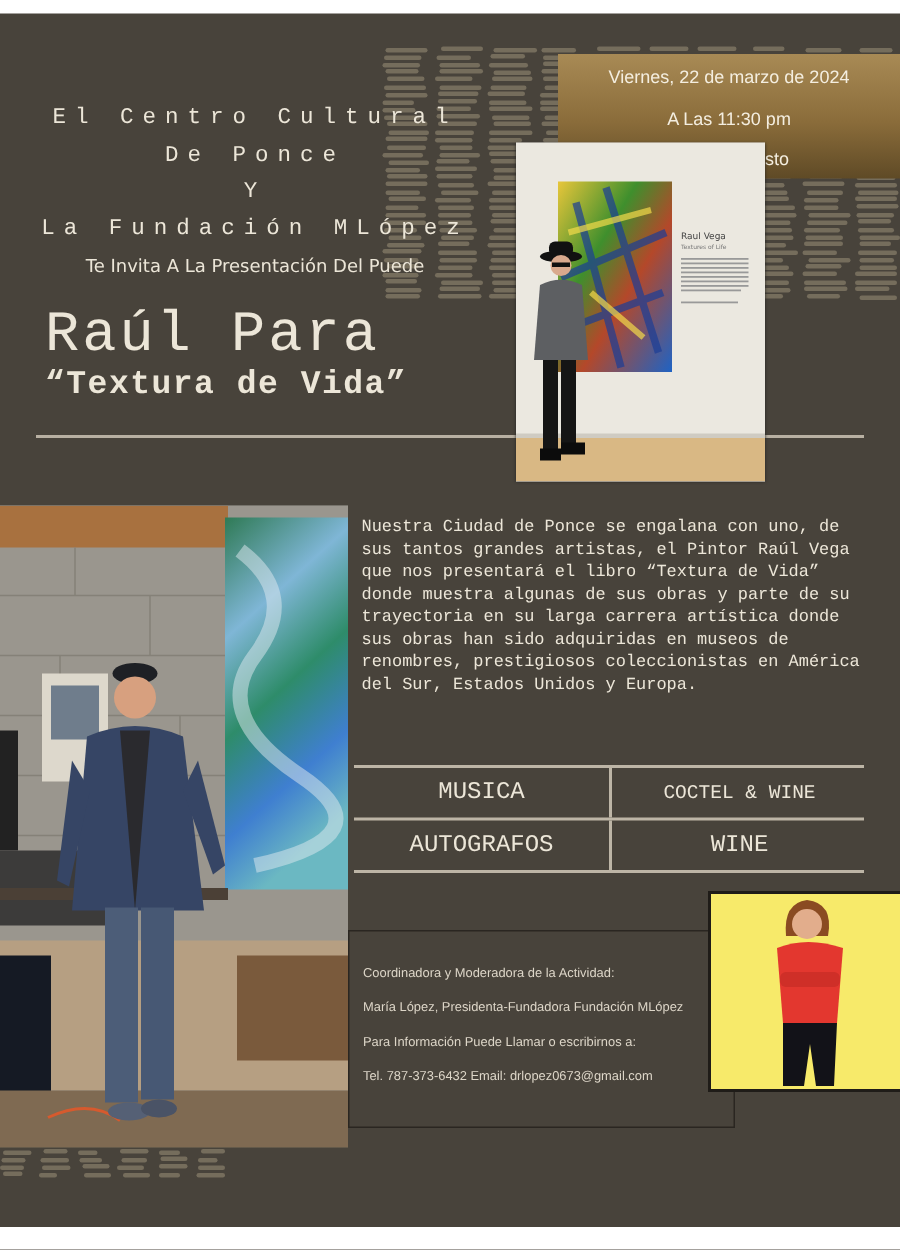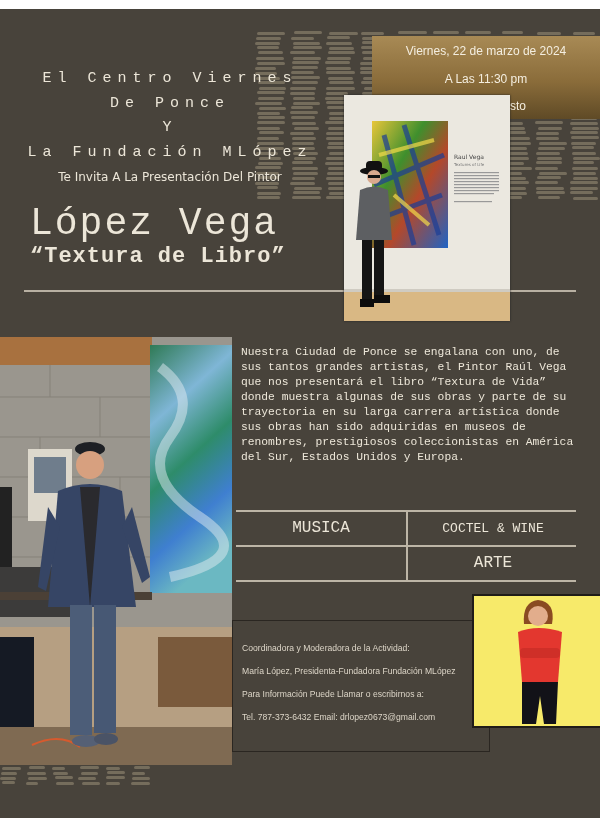--- a/index.html
+++ b/index.html
@@ -398,27 +398,27 @@
       <div class="stripe" style="left: 106.412px; top: 0.602604px; width: 13.9289px;"></div>
       <div class="stripe" style="left: 106.611px; top: 5.20401px; width: 18.209px;"></div>
       <div class="stripe" style="left: 105.801px; top: 10.1353px; width: 19.6188px;"></div>
       <div class="stripe" style="left: 105.649px; top: 16.0214px; width: 14.8249px;"></div>
       <div class="stripe" style="left: 133.821px; top: 0.487404px; width: 16.4939px;"></div>
       <div class="stripe" style="left: 131.983px; top: 5.65826px; width: 13.2926px;"></div>
       <div class="stripe" style="left: 131.803px; top: 10.659px; width: 17.8875px;"></div>
       <div class="stripe" style="left: 130.947px; top: 16.1145px; width: 18.9454px;"></div>
     </div>
 
-  <div class="hdr-line mono" style="top:61px;">El Centro Viernes</div>
+  <div class="hdr-line mono" style="top:61px;">El Centro Cultural</div>
   <div class="hdr-line mono" style="top:86px;">De Ponce</div>
   <div class="hdr-line mono" style="top:110px;">Y</div>
   <div class="hdr-line mono" style="top:135px;">La Fundación MLópez</div>
-  <div class="invite sans">Te Invita A La Presentación Del Pintor</div>
-  <div class="title mono">López Vega</div>
-  <div class="subtitle mono">“Textura de Libro”</div>
+  <div class="invite sans">Te Invita A La Presentación Del Puede</div>
+  <div class="title mono">Raúl Para</div>
+  <div class="subtitle mono">“Textura de Vida”</div>
   <div class="rule"></div>
 
   <div class="banner">
     <div style="top:8px;">Viernes, 22 de marzo de 2024</div>
     <div style="top:36px;">A Las 11:30 pm</div>
     <div style="top:63px;">Libre De Costo</div>
   </div>
 
   <div class="photo-top">
     <svg width="166" height="226" viewBox="0 0 166 226">
@@ -505,21 +505,22 @@
   </div>
 
   <div class="body-text mono">Nuestra Ciudad de Ponce se engalana con uno, de sus tantos grandes artistas, el Pintor Raúl Vega que nos presentará el libro “Textura de Vida” donde muestra algunas de sus obras y parte de su trayectoria en su larga carrera artística donde sus obras han sido adquiridas en museos de renombres, prestigiosos coleccionistas en América del Sur, Estados Unidos y Europa.</div>
 
   <div class="grid">
     <div class="row">
       <div class="cell c2 mono" style="font-size:13px;">COCTEL &amp; WINE</div>
       <div class="cell c1 mono">MUSICA</div>
     </div>
     <div class="row">
-      <div class="cell c2 mono">ARTE</div>
+      <div class="cell c1 mono">AUTOGRAFOS</div>
+      <div class="cell c2 mono">WINE</div>
     </div>
   </div>
 
   <div class="info">
     <div style="top:22px;">Coordinadora y Moderadora de la Actividad:</div>
     <div style="top:45px;">María López, Presidenta-Fundadora Fundación MLópez</div>
     <div style="top:68px;">Para Información Puede Llamar o escribirnos a:</div>
     <div style="top:91px;">Tel. 787-373-6432 Email: drlopez0673@gmail.com</div>
   </div>
 

